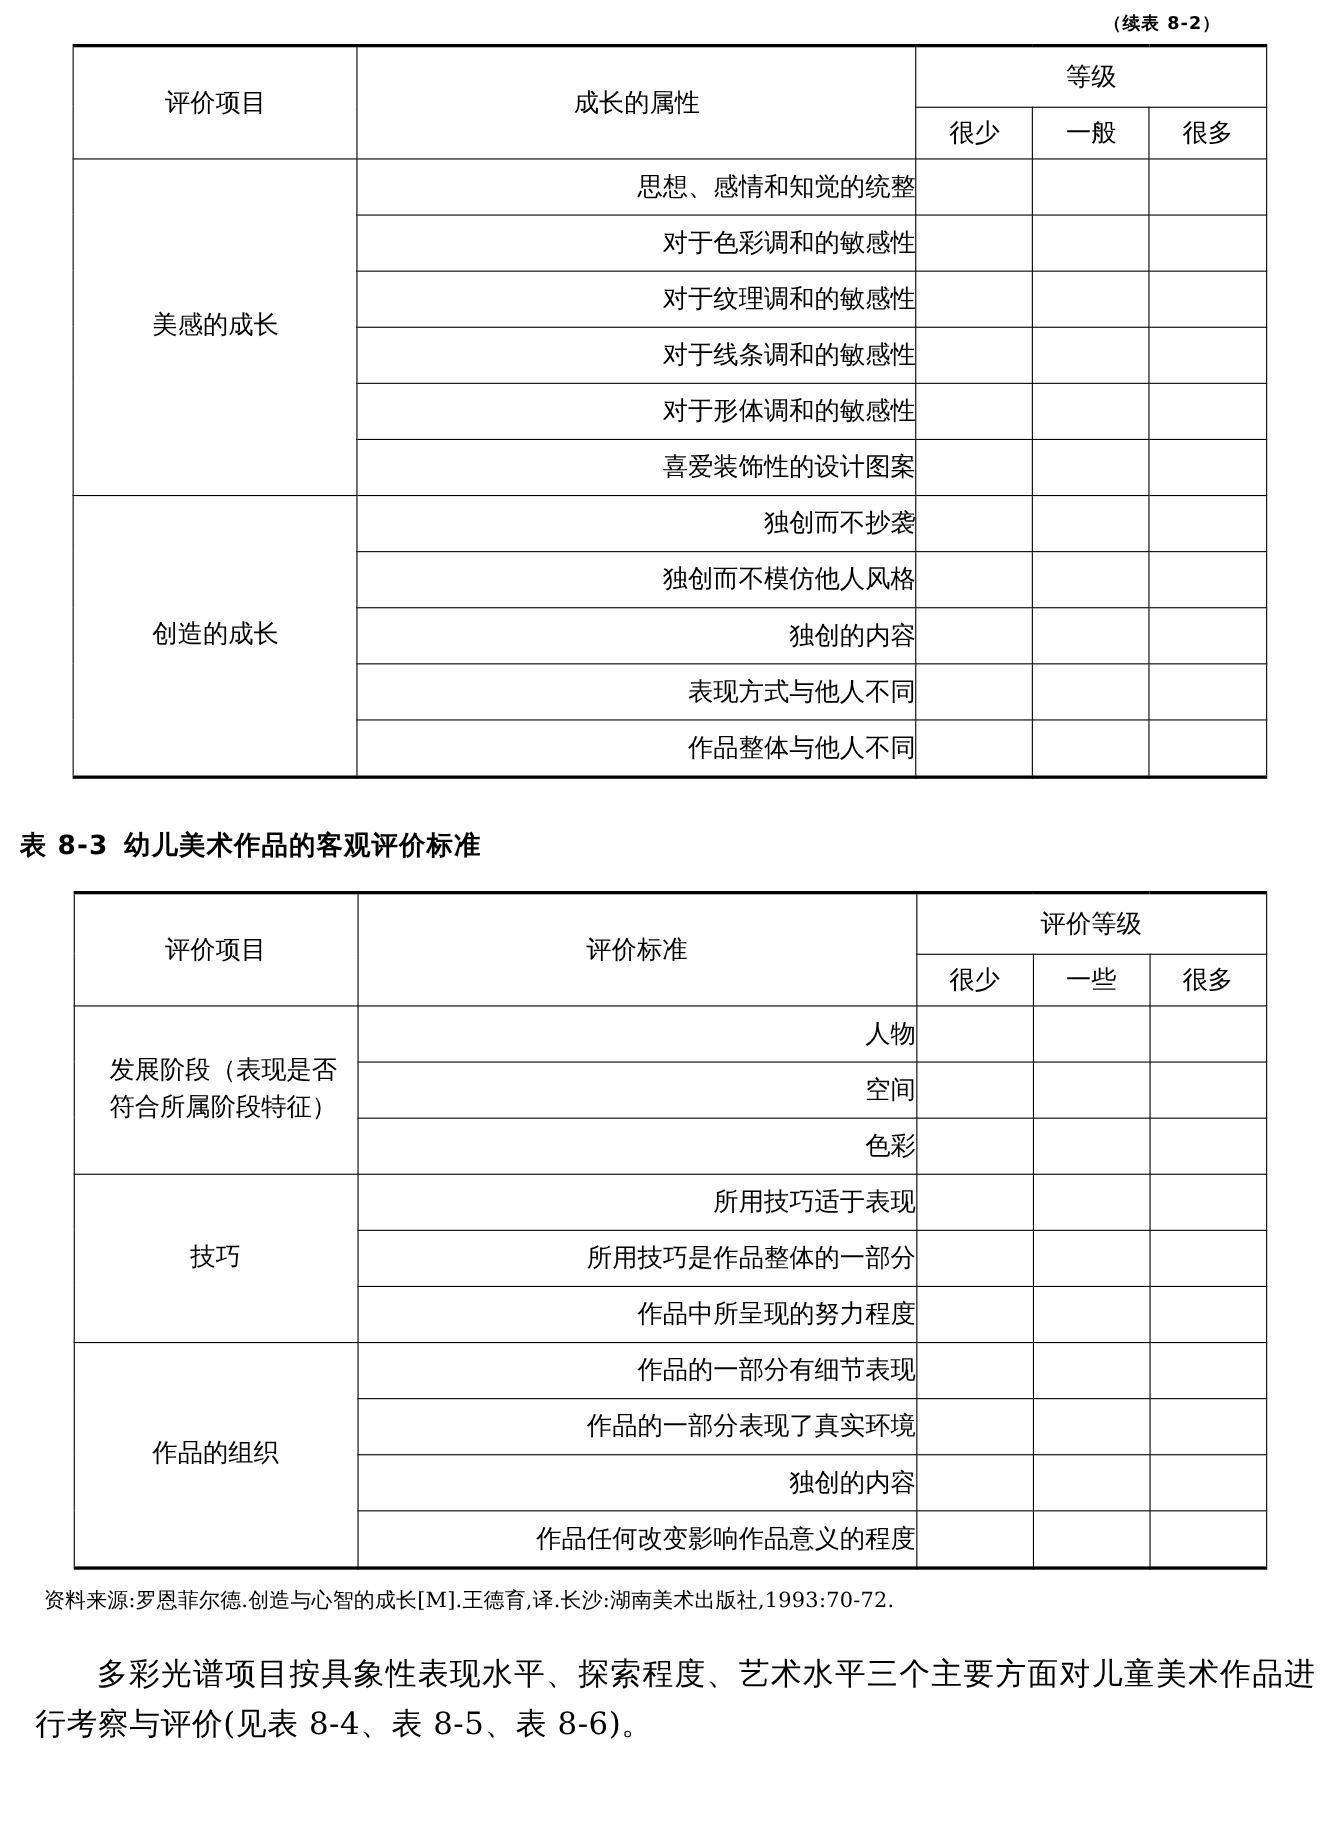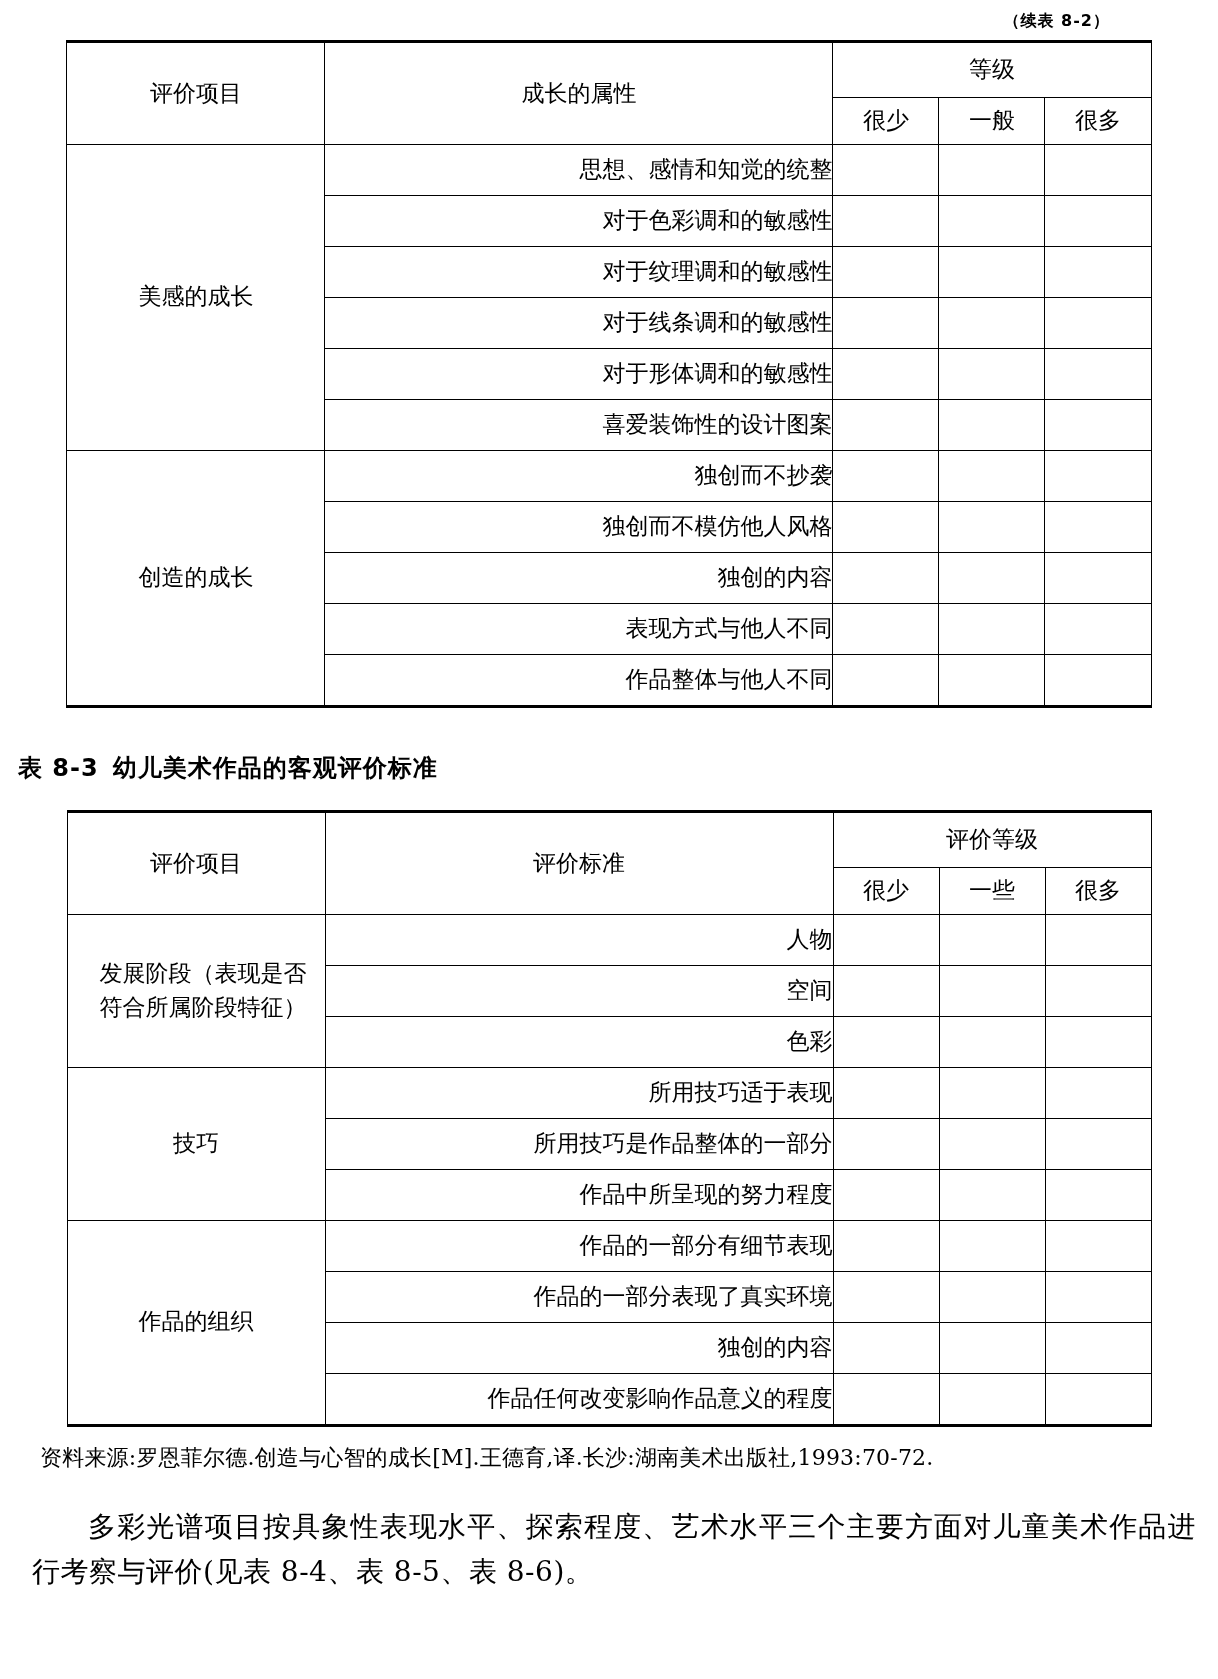--- a/index.html
+++ b/index.html
@@ -95,21 +95,21 @@
     font-family: "DejaVu Sans", "Liberation Sans", sans-serif;
     font-weight: bold;
     font-size: 24px;
     letter-spacing: 1px;
     margin: 44px 0 26px 0;
   }
   .caption .cap-num { margin-right: 14px; }
 
   
   .source {
-    font-size: 22px;
+    font-size: 19px;
     line-height: 1.5;
     margin: 14px 0 0 22px;
     letter-spacing: 0.2px;
   }
 
   
   .para {
     font-size: 28px;
     line-height: 1.62;
     margin: 30px 4px 0 14px;

